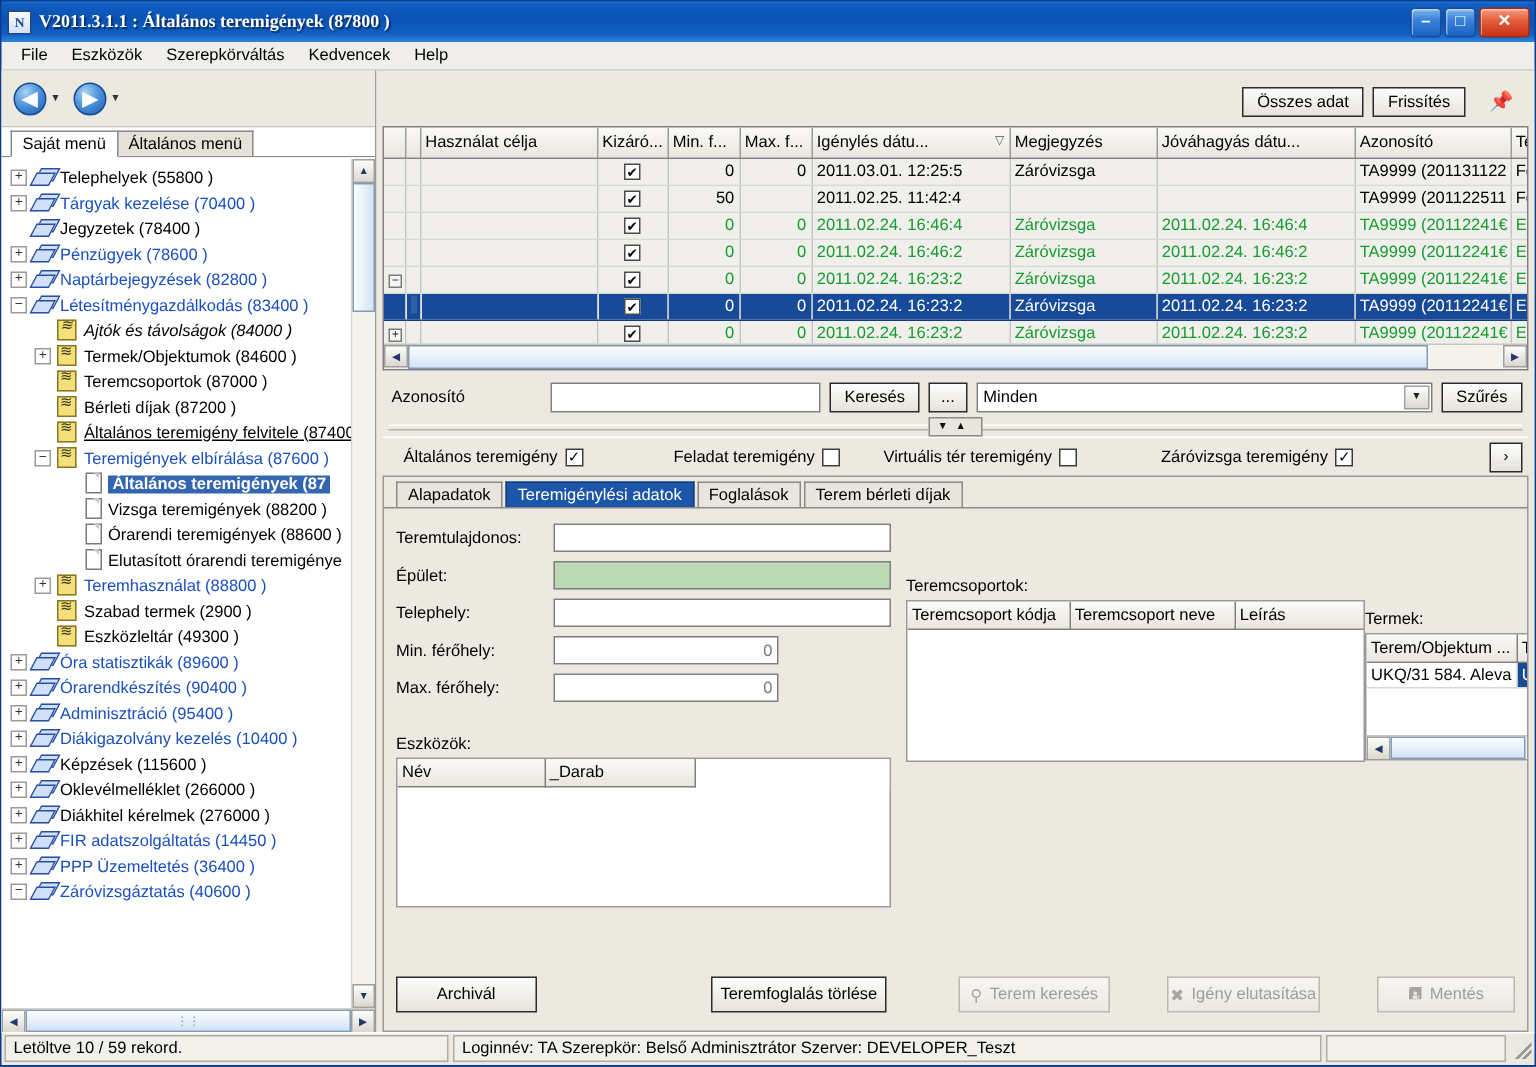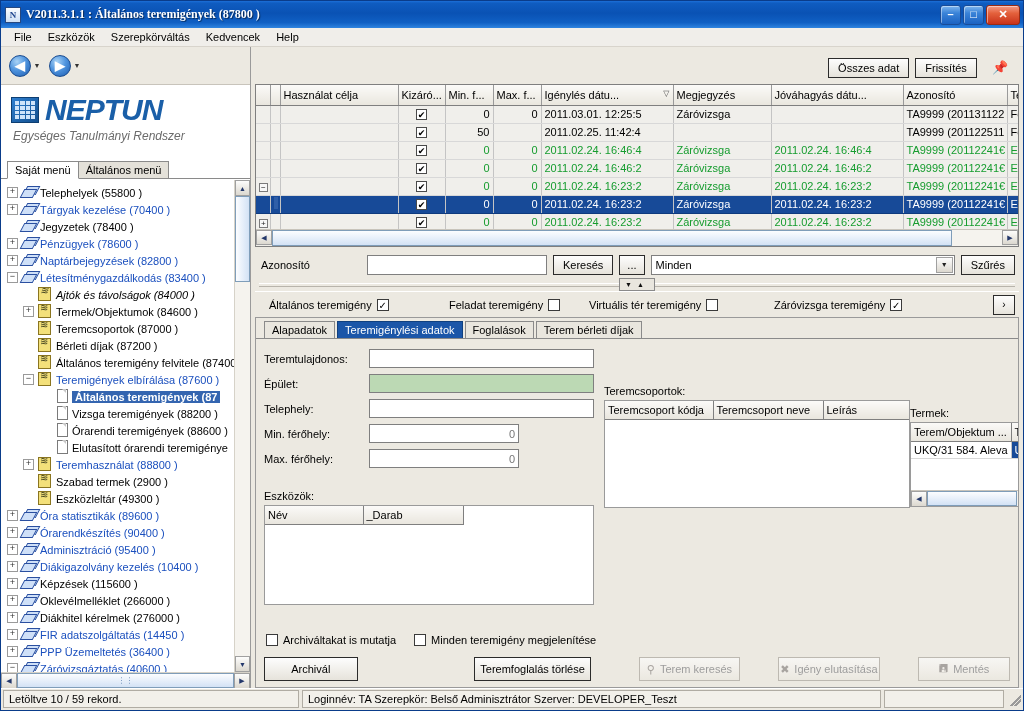--- a/index.html
+++ b/index.html
@@ -414,21 +414,21 @@
   table.mini td {
     border-right: 1px solid #c4c4c4; border-bottom: 1px solid #d8d8d8;
     font-size: 11px; padding: 1px 3px; height: 17px;
     white-space: nowrap; overflow: hidden;
   }
   table.mini tr.sel td { background: #174a98; color: #fff; }
   table.mini tr.sel td.first { background: #fff; color: #000; }
 
   #bottomchecks { flex: 0 0 22px; display: flex; align-items: center; gap: 18px; padding: 0 10px; }
   #bottombtns {
-    flex: 0 0 36px; display: flex; align-items: center; gap: 15px; padding: 0 8px;
+    flex: 0 0 36px; display: flex; gap: 15px; padding: 0 8px;
   }
   .bigbtn {
     border: 1px solid #2b2b2b;
     background: linear-gradient(to bottom,#fdfdfd,#e6e3db);
     font-size: 11px; height: 24px; display: flex; align-items: center;
     justify-content: center; cursor: default; white-space: nowrap;
   }
   .bigbtn.dis {
     color: #9d9d9d; border-color: #bdb9b1;
     background: linear-gradient(to bottom,#f7f6f3,#ebe8e0);
@@ -489,44 +489,20 @@
 
     <div id="leftpane">
 
       <div id="nav-toolbar">
         <div class="nav-arrow">◀</div>
         <div class="nav-caret">▼</div>
         <div class="nav-arrow" style="margin-left:6px">▶</div>
         <div class="nav-caret">▼</div>
       </div>
 
-      <div id="logo-area">
-        <div id="logo-row">
-          <div id="logo-mark">
-            <i></i>
-              <i></i>
-              <i></i>
-              <i></i>
-              <i></i>
-              <i></i>
-              <i></i>
-              <i></i>
-            <i></i>
-              <i></i>
-              <i></i>
-              <i></i>
-              <i></i>
-              <i></i>
-              <i></i>
-              <i></i>
-          </div>
-          <div id="logo-word">NEPTUN</div>
-        </div>
-        <div id="logo-sub">Egységes Tanulmányi Rendszer</div>
-      </div>
 
       <div id="menu-tabs">
         <div class="mtab active">Saját menü</div>
         <div class="mtab">Általános menü</div>
       </div>
 
       <div id="tree-wrap">
         <div id="tree-inner">
           <div id="tree">
               <div class="tnode" style="padding-left: 4px;">
@@ -572,21 +548,21 @@
               <div class="tnode" style="padding-left: 20px;">
                 <span class="tgl none"></span>
                 <span class="ticon"><span class="ico-script"></span></span>
                 <span class="tlabel black">Teremcsoportok (87000  )</span>
               </div>
               <div class="tnode" style="padding-left: 20px;">
                 <span class="tgl none"></span>
                 <span class="ticon"><span class="ico-script"></span></span>
                 <span class="tlabel black">Bérleti díjak (87200  )</span>
               </div>
-              <div class="tnode" style="padding-left: 20px;">
+              <div class="tnode" style="padding-left: 20px; text-decoration: underline;">
                 <span class="tgl none"></span>
                 <span class="ticon"><span class="ico-script"></span></span>
                 <span class="tlabel black">Általános teremigény felvitele (87400</span>
               </div>
               <div class="tnode" style="padding-left: 20px;">
                 <span class="tgl">−</span>
                 <span class="ticon"><span class="ico-script"></span></span>
                 <span class="tlabel blue">Teremigények elbírálása (87600  )</span>
               </div>
               <div class="tnode" style="padding-left: 36px;">
@@ -987,30 +963,20 @@
                   <div class="sb-track">
                     <div class="sbh-thumb" style="left:0; width:90px;"></div>
                   </div>
                   <div class="sb-btn">▶</div>
                 </div>
               </div>
             </div>
           </div>
         </div>
 
-        <div id="bottomchecks">
-          <div class="cbitem">
-            <span class="cbx"></span>
-            <span>Archiváltakat is mutatja</span>
-          </div>
-          <div class="cbitem">
-            <span class="cbx"></span>
-            <span>Minden teremigény megjelenítése</span>
-          </div>
-        </div>
 
         <div id="bottombtns">
           <div class="bigbtn" style="width:112px">Archivál</div>
           <div style="width:104px"></div>
           <div class="bigbtn" style="width:140px">Teremfoglalás törlése</div>
           <div style="width:22px"></div>
           <div class="bigbtn dis" style="width:120px">
             <span class="bicon">⚲</span>
             <span>Terem keresés</span>
           </div>

